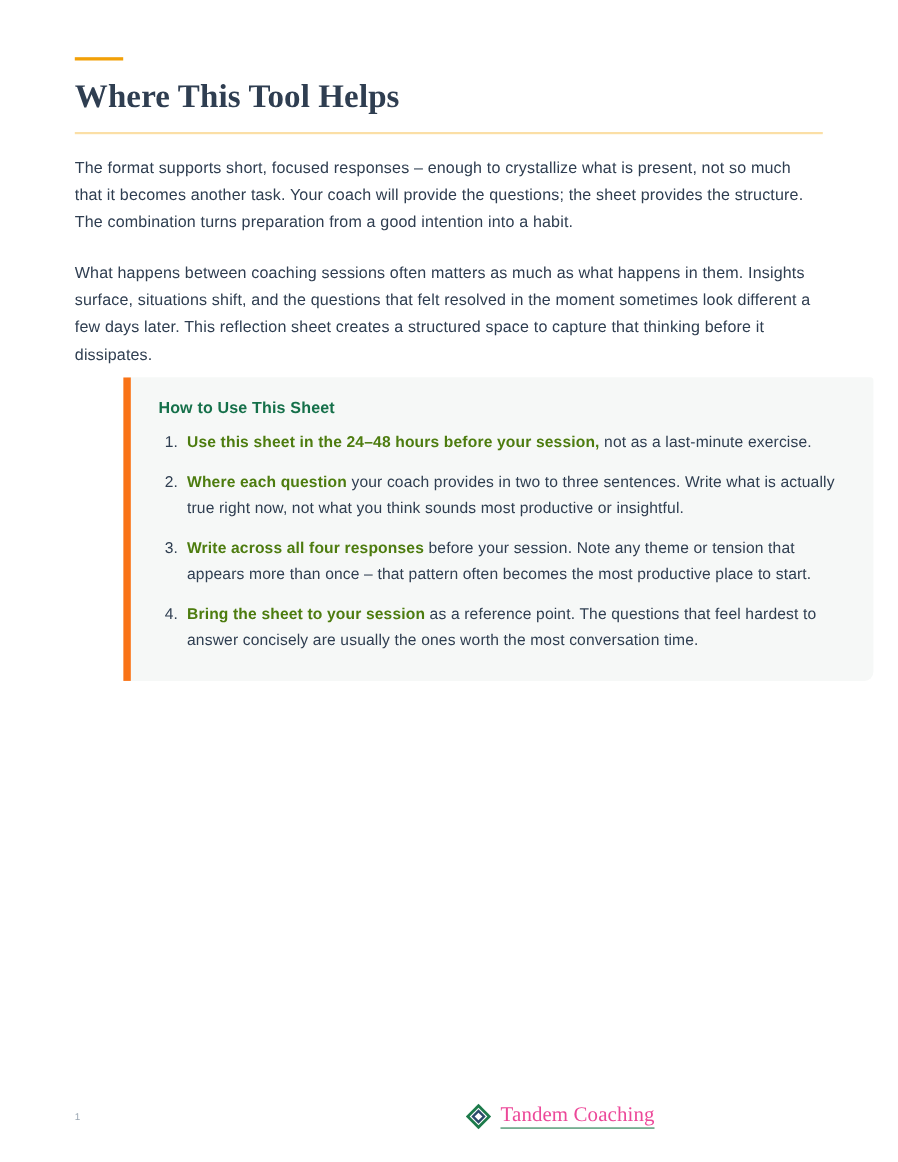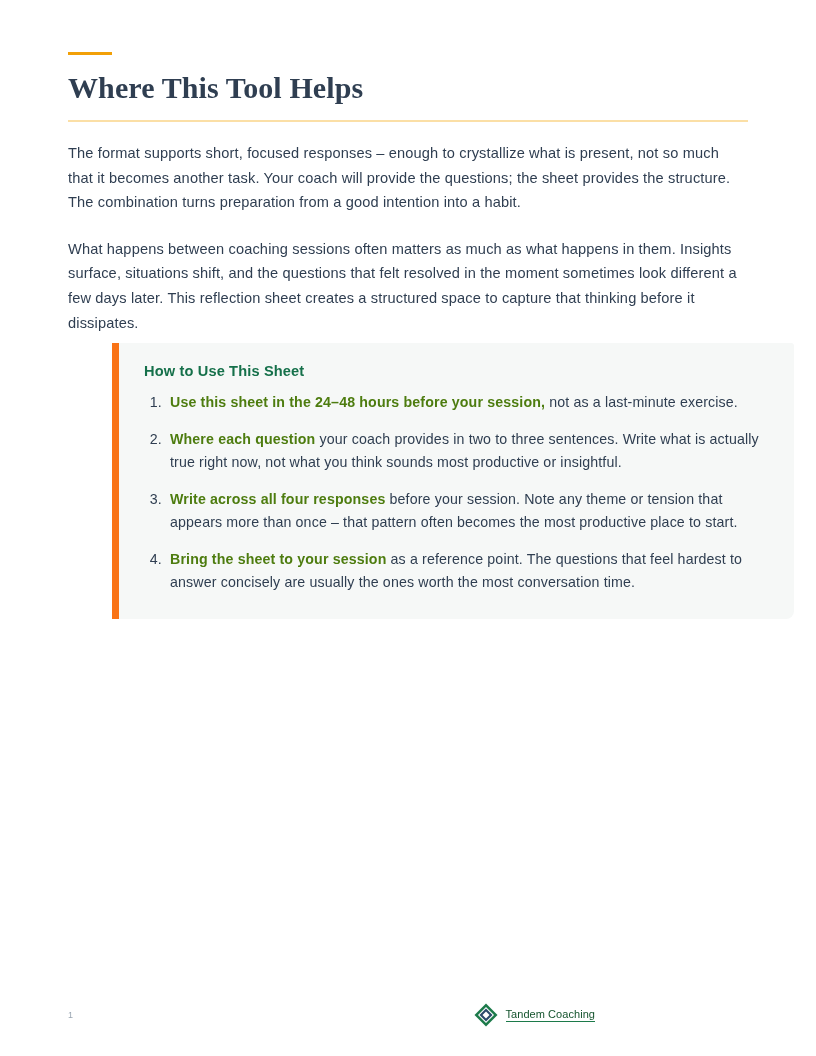--- a/index.html
+++ b/index.html
@@ -123,26 +123,27 @@
     display: flex;
     align-items: center;
     gap: 8px;
   }
   .logo-mark {
     width: 24px;
     height: 24px;
     display: block;
   }
   .logo-text {
-    font-size: 11px;
-    color: #14532d;
+    font-size: 19px;
+    color: #ec4899;
     letter-spacing: 0.005em;
     border-bottom: 1.6px solid #1c7a4a;
     padding-bottom: 1px;
     line-height: 1.1;
+    font-family: Liberation Serif, serif;
   }
 </style>
 </head>
 <body>
 
 <div class="page">
 
   <div class="header">
     <div class="accent-bar"></div>
     <h1 class="page-title">Where This Tool Helps</h1>

